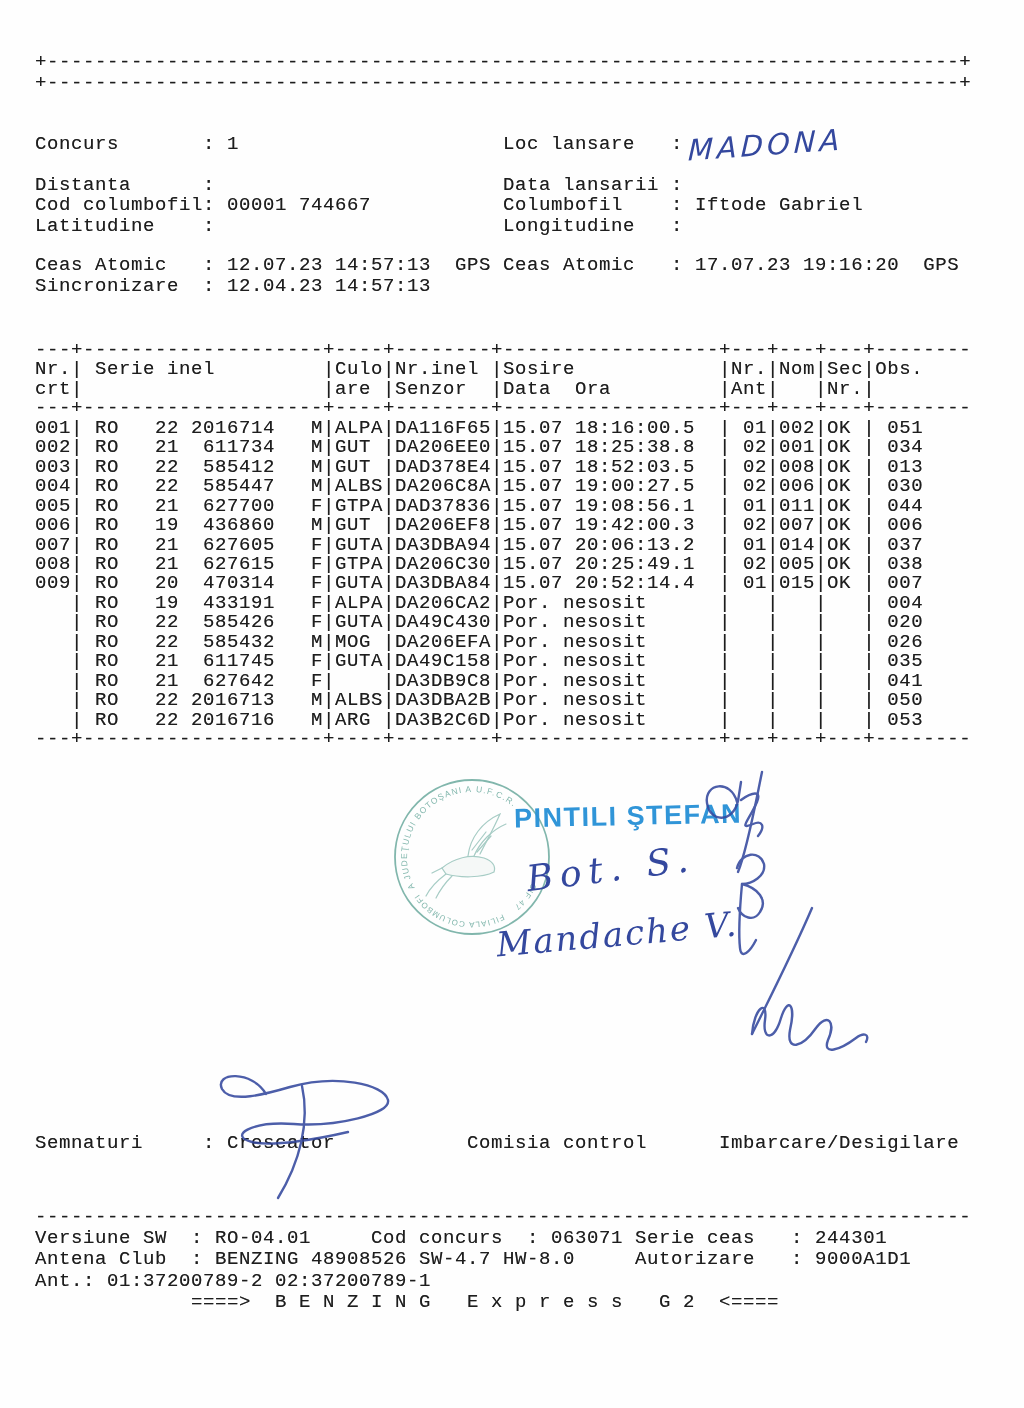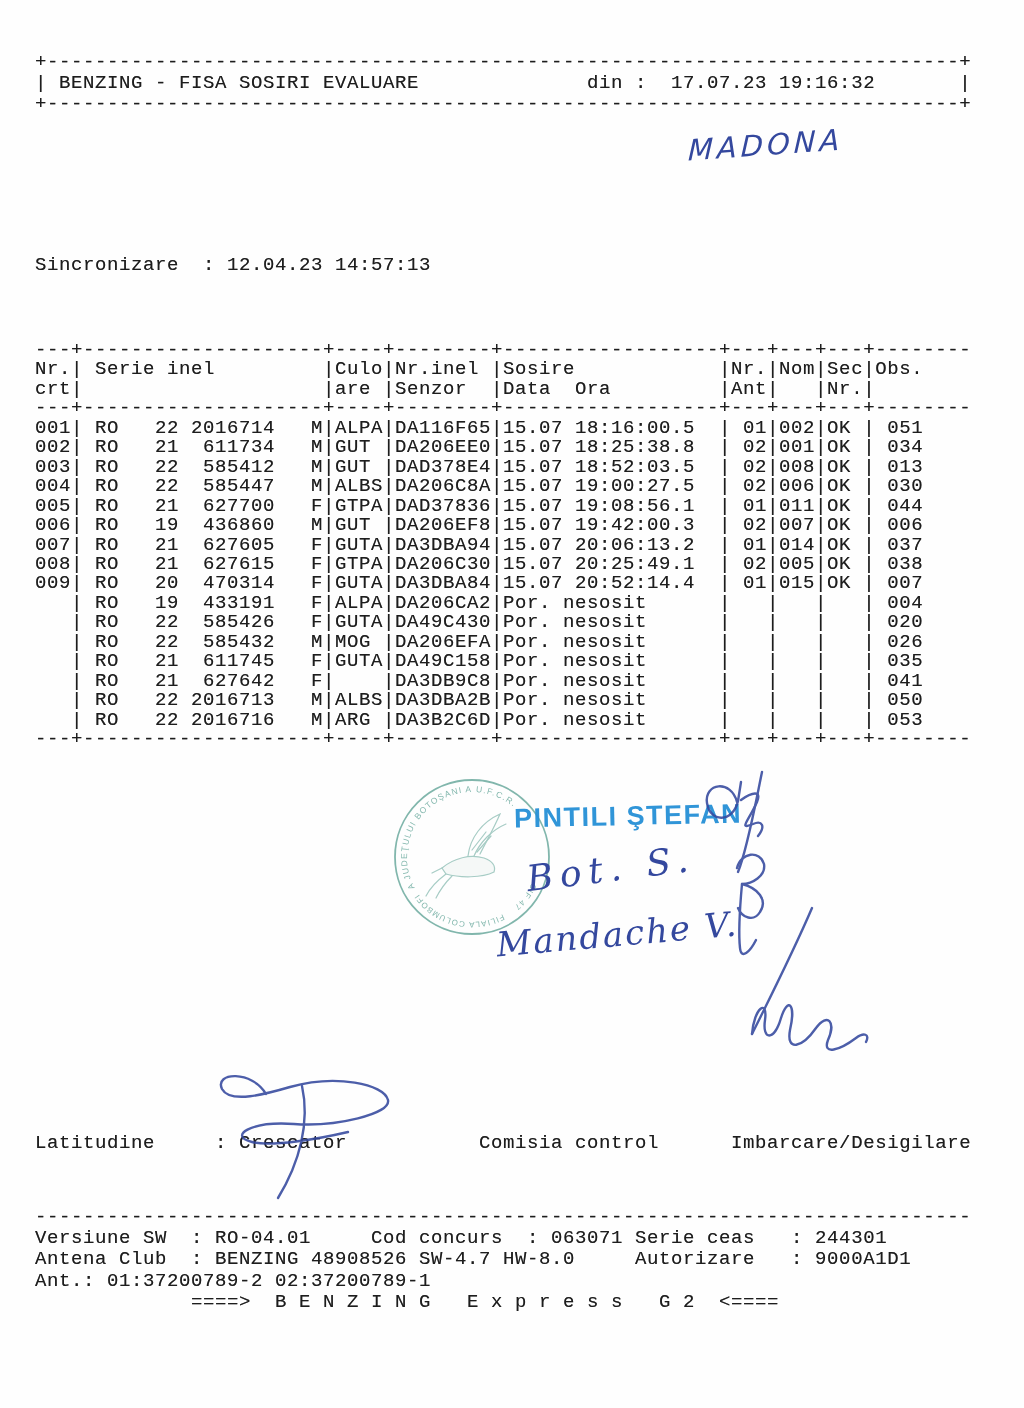--- a/index.html
+++ b/index.html
@@ -50,24 +50,25 @@
   }
   #stamp-svg{position:absolute;top:762px;left:382px;}
   #ink-svg{position:absolute;top:0;left:0;pointer-events:none;}
   #stamp-svg text{font-family:"Liberation Sans",sans-serif;}
 </style>
 </head>
 <body>
 
 <div class="page">
 
-  <div class="mono" id="hdr-box"><div>+----------------------------------------------------------------------------+</div><div>| BENZING - FISA SOSIRI EVALUARE              din :  17.07.23 19:16:32       |</div><div>+----------------------------------------------------------------------------+</div></div>
-  <div class="mono" id="clock-block"><div>Sincronizare  : 12.04.23 14:57:13      </div></div>
+  <div class="mono" id="hdr-box"><div>+----------------------------------------------------------------------------+</div><div>+----------------------------------------------------------------------------+</div></div>
+  <div class="mono" id="info-block"><div>Concurs       : 1                      Loc lansare   : </div><div> </div><div>Distanta      :                        Data lansarii : </div><div>Cod columbofil: 00001 744667           Columbofil    : Iftode Gabriel</div><div>Latitudine    :                        Longitudine   : </div></div>
+  <div class="mono" id="clock-block"><div>Ceas Atomic   : 12.07.23 14:57:13  GPS Ceas Atomic   : 17.07.23 19:16:20  GPS</div><div>Sincronizare  : 12.04.23 14:57:13      </div></div>
   <div class="mono" id="tbl-block"><div>---+--------------------+----+--------+------------------+---+---+---+--------</div><div>Nr.| Serie inel         |Culo|Nr.inel |Sosire            |Nr.|Nom|Sec|Obs.</div><div>crt|                    |are |Senzor  |Data  Ora         |Ant|   |Nr.|</div><div>---+--------------------+----+--------+------------------+---+---+---+--------</div><div>001| RO   22 2016714   M|ALPA|DA116F65|15.07 18:16:00.5  | 01|002|OK | 051</div><div>002| RO   21  611734   M|GUT |DA206EE0|15.07 18:25:38.8  | 02|001|OK | 034</div><div>003| RO   22  585412   M|GUT |DAD378E4|15.07 18:52:03.5  | 02|008|OK | 013</div><div>004| RO   22  585447   M|ALBS|DA206C8A|15.07 19:00:27.5  | 02|006|OK | 030</div><div>005| RO   21  627700   F|GTPA|DAD37836|15.07 19:08:56.1  | 01|011|OK | 044</div><div>006| RO   19  436860   M|GUT |DA206EF8|15.07 19:42:00.3  | 02|007|OK | 006</div><div>007| RO   21  627605   F|GUTA|DA3DBA94|15.07 20:06:13.2  | 01|014|OK | 037</div><div>008| RO   21  627615   F|GTPA|DA206C30|15.07 20:25:49.1  | 02|005|OK | 038</div><div>009| RO   20  470314   F|GUTA|DA3DBA84|15.07 20:52:14.4  | 01|015|OK | 007</div><div>   | RO   19  433191   F|ALPA|DA206CA2|Por. nesosit      |   |   |   | 004</div><div>   | RO   22  585426   F|GUTA|DA49C430|Por. nesosit      |   |   |   | 020</div><div>   | RO   22  585432   M|MOG |DA206EFA|Por. nesosit      |   |   |   | 026</div><div>   | RO   21  611745   F|GUTA|DA49C158|Por. nesosit      |   |   |   | 035</div><div>   | RO   21  627642   F|    |DA3DB9C8|Por. nesosit      |   |   |   | 041</div><div>   | RO   22 2016713   M|ALBS|DA3DBA2B|Por. nesosit      |   |   |   | 050</div><div>   | RO   22 2016716   M|ARG |DA3B2C6D|Por. nesosit      |   |   |   | 053</div><div>---+--------------------+----+--------+------------------+---+---+---+--------</div></div>
-  <div class="mono" id="sem-line"><div>Latitudine     : Crescator           Comisia control      Imbarcare/Desigilare</div></div>
+  <div class="mono" id="sem-line"><div>Semnaturi     : Crescator           Comisia control      Imbarcare/Desigilare</div></div>
   <div class="mono" id="ftr-block"><div>------------------------------------------------------------------------------</div><div>Versiune SW  : RO-04.01     Cod concurs  : 063071 Serie ceas   : 244301</div><div>Antena Club  : BENZING 48908526 SW-4.7 HW-8.0     Autorizare   : 9000A1D1</div><div>Ant.: 01:37200789-2 02:37200789-1</div><div>             ====&gt;  B E N Z I N G   E x p r e s s   G 2  &lt;====</div></div>
 
   <svg id="stamp-svg" width="185" height="195" viewBox="0 0 185 195">
     <g opacity="0.78">
       <circle cx="90" cy="95" r="77" fill="none" stroke="var(--stamp-teal)" stroke-width="1.8"></circle>
       <path id="arcTop" d="M 33.7 127.5 A 65 65 0 1 1 152.8 111.8" fill="none"></path>
       <path id="arcCif" d="M 151.1 117.2 A 65 65 0 0 1 101.3 159.0" fill="none"></path>
       <path id="arcBot" d="M 122.5 151.3 A 65 65 0 0 1 36.8 132.3" fill="none"></path>
       <text font-size="8.5" letter-spacing="1.2" fill="var(--stamp-teal)">
         <textPath href="#arcTop" startOffset="2">A JUDEŢULUI BOTOŞANI A U.F.C.R.</textPath>

